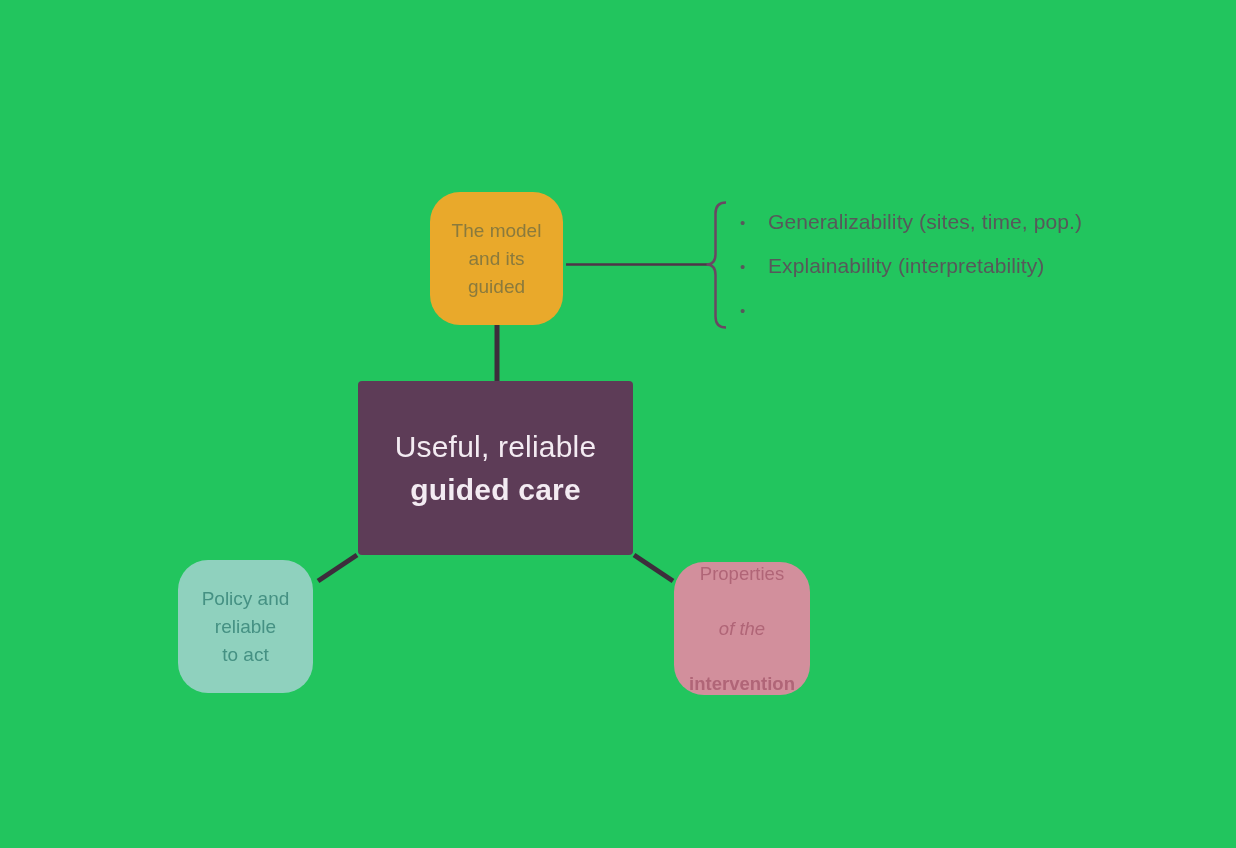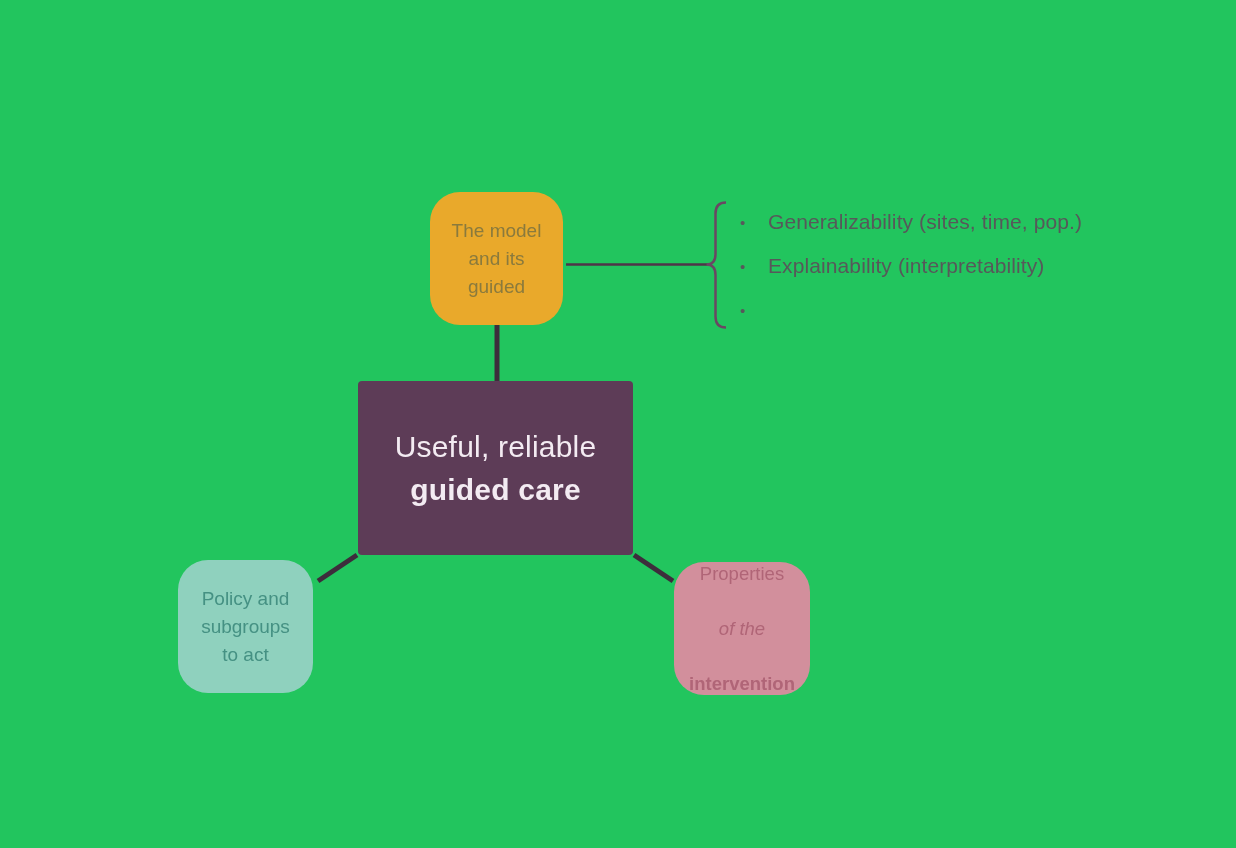--- a/index.html
+++ b/index.html
@@ -111,21 +111,21 @@
     <span class="line" style="color: rgb(138, 122, 61);">guided</span>
   </div>
 
   <div class="node node-center" style="background-color: rgb(93, 60, 87);">
     <span class="line" style="color: rgb(243, 235, 242);">Useful, reliable</span>
     <span class="line" style="color: rgb(243, 235, 242); font-weight: bold;">guided care</span>
   </div>
 
   <div class="node node-bottom-left" style="background-color: rgb(143, 209, 190);">
     <span class="line" style="color: rgb(69, 145, 131);">Policy and</span>
-    <span class="line" style="color: rgb(69, 145, 131);">subgroups</span>
+    <span class="line" style="color: rgb(69, 145, 131);">reliable</span>
     <span class="line" style="color: rgb(69, 145, 131); text-align: center;">to act</span>
   </div>
 
   <div class="node node-bottom-right" style="background-color: rgb(210, 143, 156); gap: 28px;">
     <span class="line" style="color: rgb(176, 101, 119);">Properties</span>
     <span class="line" style="color: rgb(176, 101, 119); font-style: italic;">of the</span>
     <span class="line" style="color: rgb(176, 101, 119); font-weight: bold;">intervention</span>
   </div>
 
   <div class="bullet-list" style="color: rgb(87, 88, 90);">

